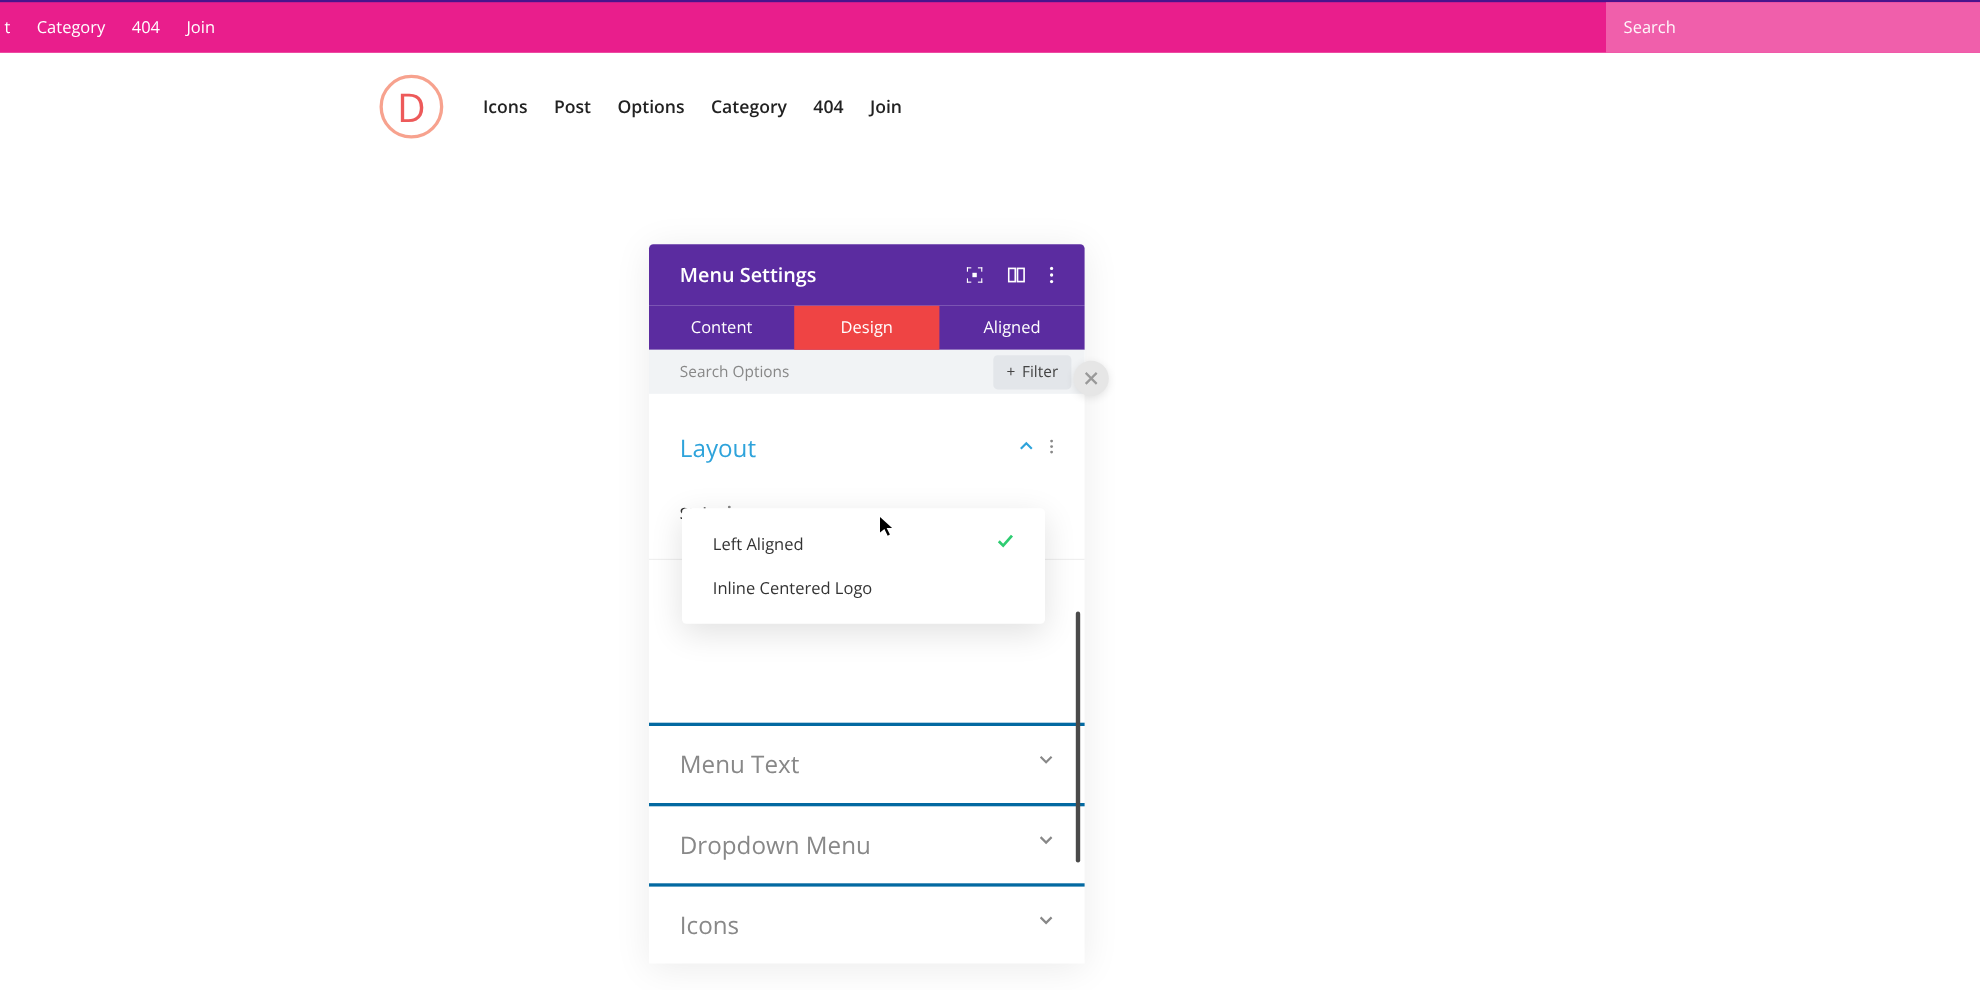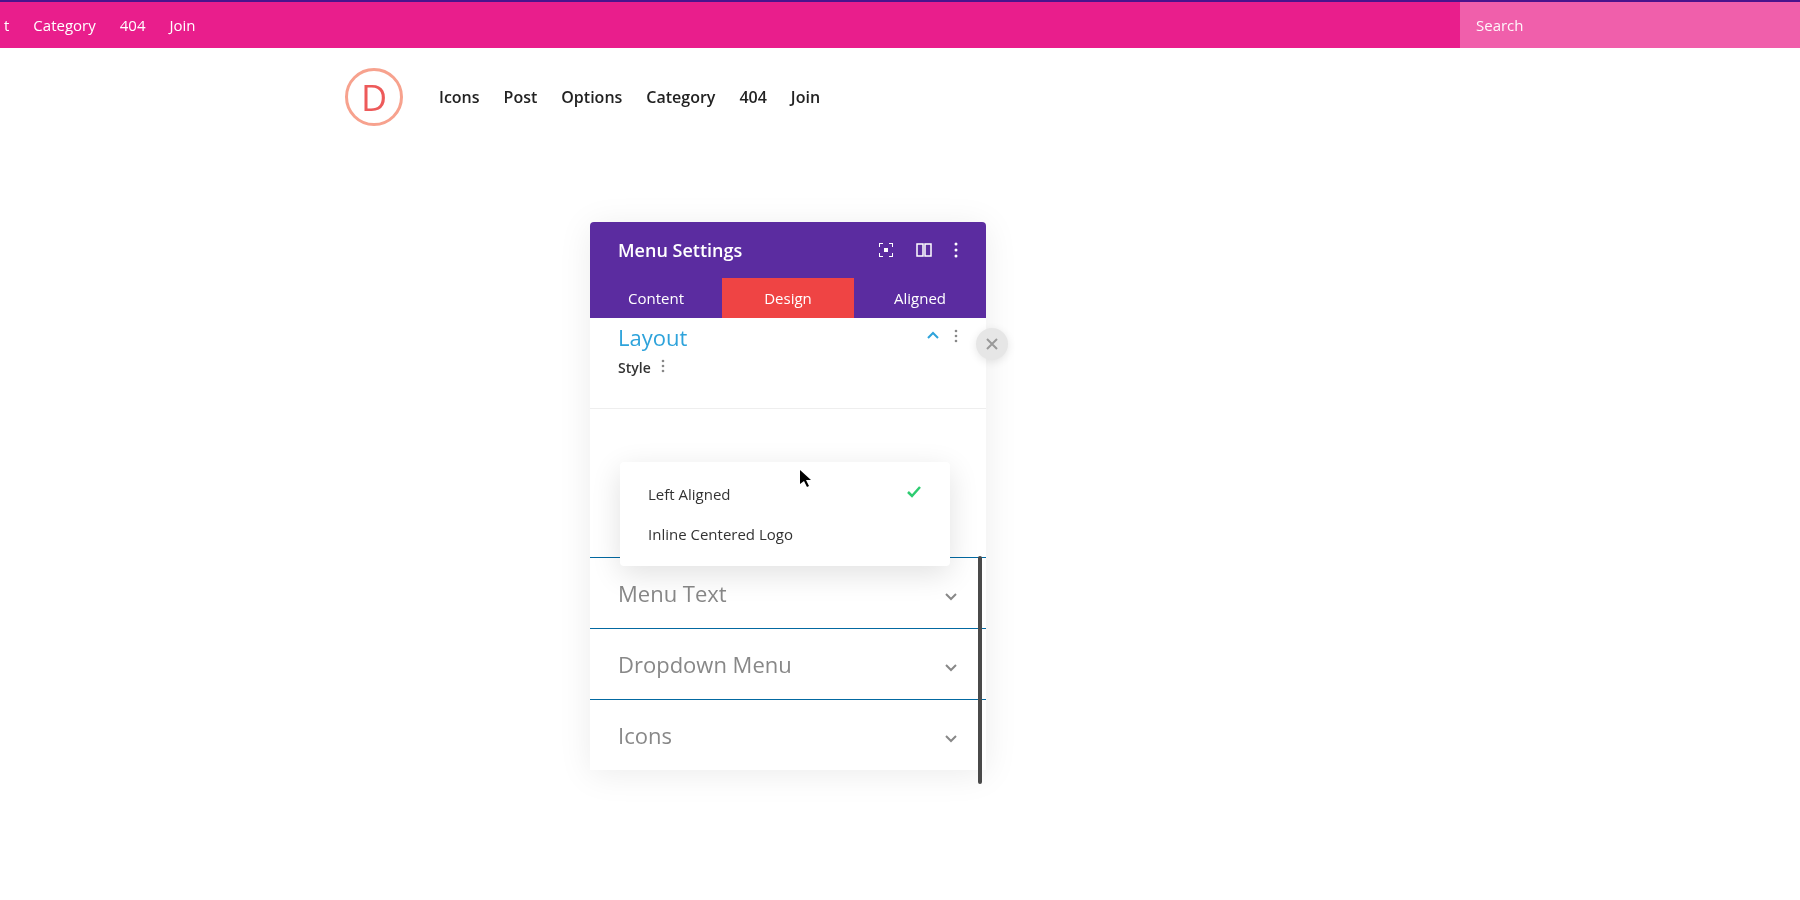--- a/index.html
+++ b/index.html
@@ -32,35 +32,35 @@
 
     .close-x { position: absolute; right: -22px; top: 106px; width: 32px; height: 32px; border-radius: 50%; background: #e6e6e6; display: flex; align-items: center; justify-content: center; cursor: pointer; box-shadow: 0 2px 8px rgba(0,0,0,0.1); }
     .close-x svg { opacity: 0.6; }
 
     .search-row { display: flex; align-items: center; background: #f1f3f5; height: 40px; padding: 0 12px 0 28px; }
     .search-row input { flex: 1; background: transparent; border: none; font-size: 14px; color: #888; outline: none; }
     .search-row input::placeholder { color: #888; }
     .filter-btn { background: #e3e6ea; border-radius: 4px; padding: 6px 12px; display: flex; align-items: center; gap: 6px; font-size: 14px; color: #444; cursor: pointer; }
 
     .section { border-bottom: 1px solid #eee; }
-    .section-head { display: flex; align-items: center; justify-content: space-between; padding: 4px 28px; cursor: pointer; }
+    .section-head { display: flex; align-items: center; justify-content: space-between; padding: 34px 28px; cursor: pointer; }
     .section-head .title.open { color: #2ea3db; font-size: 22px; font-weight: 400; }
     .section-head .controls { display: flex; gap: 14px; align-items: center; color: #888; }
 
     .field { padding: 0 28px 18px 28px; }
     .field-label-row { display: flex; align-items: center; gap: 10px; margin-bottom: 12px; }
     .field-label { font-size: 14px; font-weight: 600; color: #333; }
     .kebab-small { color: #888; cursor: pointer; }
 
     .dropdown { position: absolute; left: 620px; top: 462px; width: 330px; background: #ffffff; box-shadow: 0 8px 30px rgba(0,0,0,0.12); border-radius: 4px; z-index: 10; padding: 12px 0; }
     .dropdown-item { padding: 10px 28px; display: flex; align-items: center; justify-content: space-between; cursor: pointer; font-size: 15px; color: #333; }
     .check { color: #2ecc71; }
 
     .collapsed-sections { margin-top: 148px; }
-    .collapsed-section { padding: 20px 28px; display: flex; align-items: flex-end; justify-content: space-between; border-top: 1px solid #0369a1; cursor: pointer; gap: 27px; }
+    .collapsed-section { padding: 20px 28px; display: flex; align-items: flex-start; justify-content: space-between; border-top: 3px solid #0369a1; cursor: pointer; gap: 27px; }
     .collapsed-section .title { color: #888; font-size: 22px; font-weight: 400; }
 
     .cursor-arrow { position: absolute; left: 800px; top: 470px; z-index: 20; pointer-events: none; }
 
     .scrollbar { position: absolute; right: 4px; top: 334px; width: 4px; height: 228px; background: #4a4a4a; border-radius: 2px; }
   </style>
 </head>
 <body>
 
 <div class="topbar">
@@ -125,20 +125,27 @@
     <div class="modal-tab active">Design</div>
     <div class="modal-tab">Aligned</div>
   </div>
 
   <div class="close-x">
     <svg width="16" height="16" viewBox="0 0 16 16">
         <path d="M3 3 L13 13 M13 3 L3 13" stroke="#666" stroke-width="2"></path>
       </svg>
   </div>
 
+  <div class="search-row">
+    <input type="text" placeholder="Search Options" style="">
+    <div class="filter-btn">
+      <span>+</span>
+      <span>Filter</span>
+    </div>
+  </div>
 
   <div class="section">
     <div class="section-head">
       <span class="title open">Layout</span>
       <div class="controls">
         <span>
           <svg width="14" height="14" viewBox="0 0 14 14">
               <path d="M2 9 L7 4 L12 9" fill="none" stroke="#2ea3db" stroke-width="2"></path>
             </svg>
         </span>

